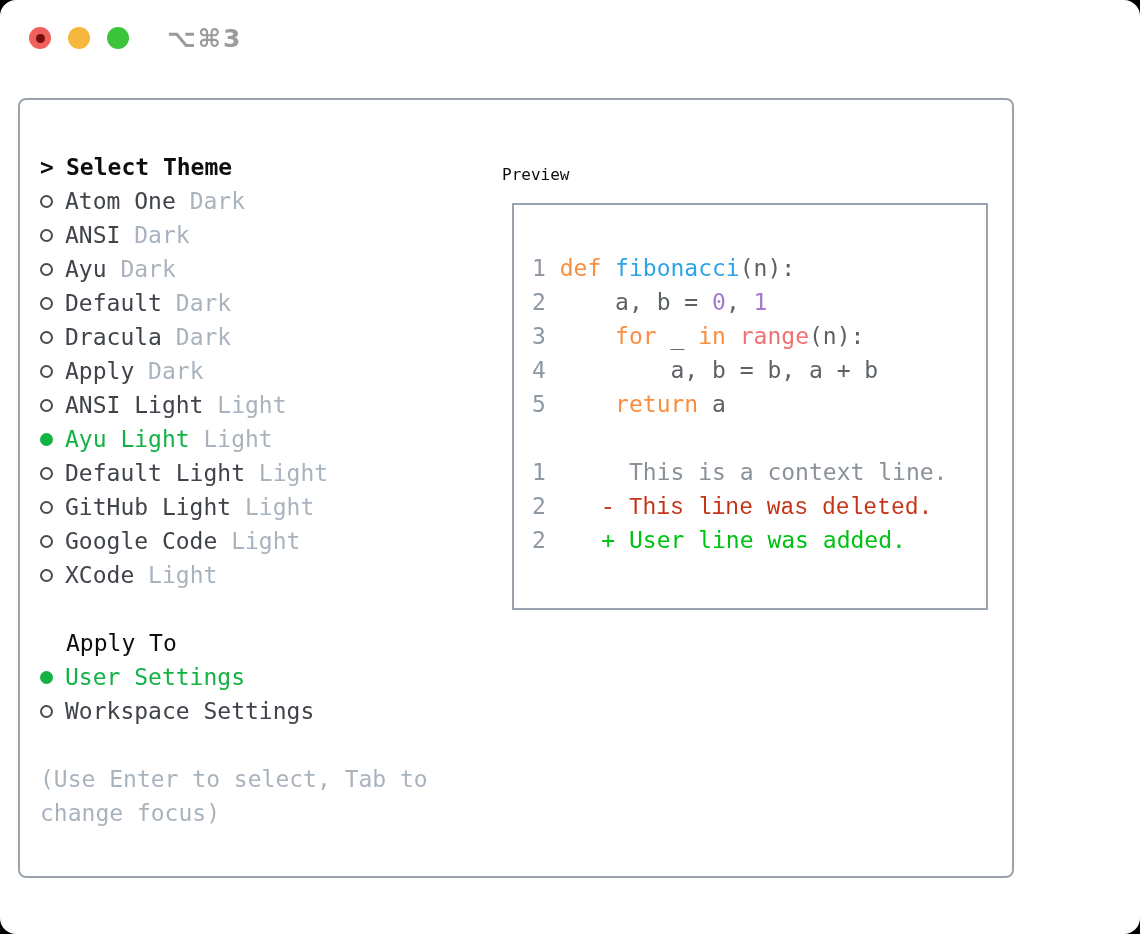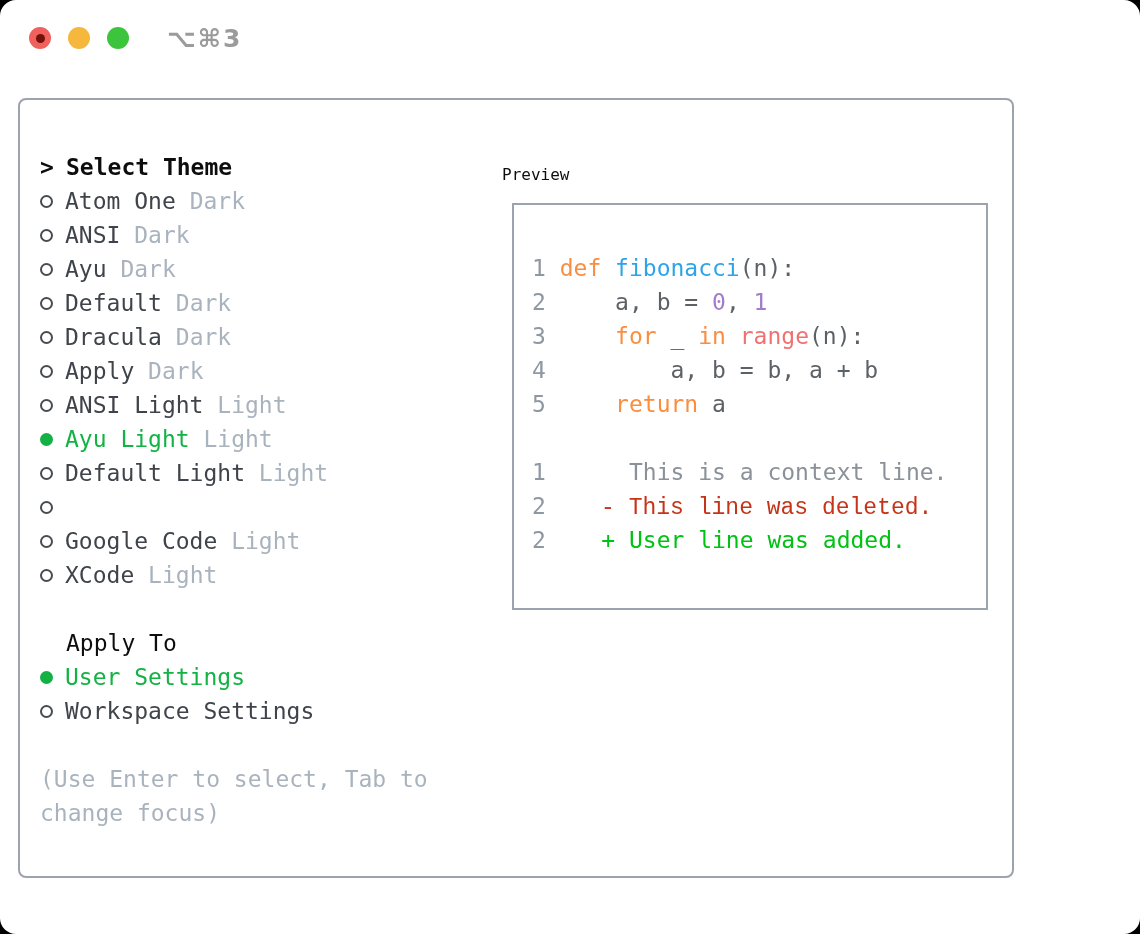--- a/index.html
+++ b/index.html
@@ -87,21 +87,21 @@
       <div id="theme-list">
           <div class="row item"><span class="radio"></span><span class="label"><span class="iname">Atom One</span><span class="tag"> Dark</span></span></div>
           <div class="row item"><span class="radio"></span><span class="label"><span class="iname">ANSI</span><span class="tag"> Dark</span></span></div>
           <div class="row item"><span class="radio"></span><span class="label"><span class="iname">Ayu</span><span class="tag"> Dark</span></span></div>
           <div class="row item"><span class="radio"></span><span class="label"><span class="iname">Default</span><span class="tag"> Dark</span></span></div>
           <div class="row item"><span class="radio"></span><span class="label"><span class="iname">Dracula</span><span class="tag"> Dark</span></span></div>
           <div class="row item"><span class="radio"></span><span class="label"><span class="iname">Apply</span><span class="tag"> Dark</span></span></div>
           <div class="row item"><span class="radio"></span><span class="label"><span class="iname">ANSI Light</span><span class="tag"> Light</span></span></div>
           <div class="row item selected"><span class="radio"></span><span class="label"><span class="iname">Ayu Light</span><span class="tag"> Light</span></span></div>
           <div class="row item"><span class="radio"></span><span class="label"><span class="iname">Default Light</span><span class="tag"> Light</span></span></div>
-          <div class="row item"><span class="radio"></span></div>
+          <div class="row item"><span class="radio"></span><span class="label"><span class="iname">GitHub Light</span><span class="tag"> Light</span></span></div>
           <div class="row item"><span class="radio"></span><span class="label"><span class="iname">Google Code</span><span class="tag"> Light</span></span></div>
           <div class="row item"><span class="radio"></span><span class="label"><span class="iname">XCode</span><span class="tag"> Light</span></span></div>
         </div>
 
       <div class="row gap"></div>
 
       <div class="row sec">
         <span>Apply To</span>
       </div>
 

